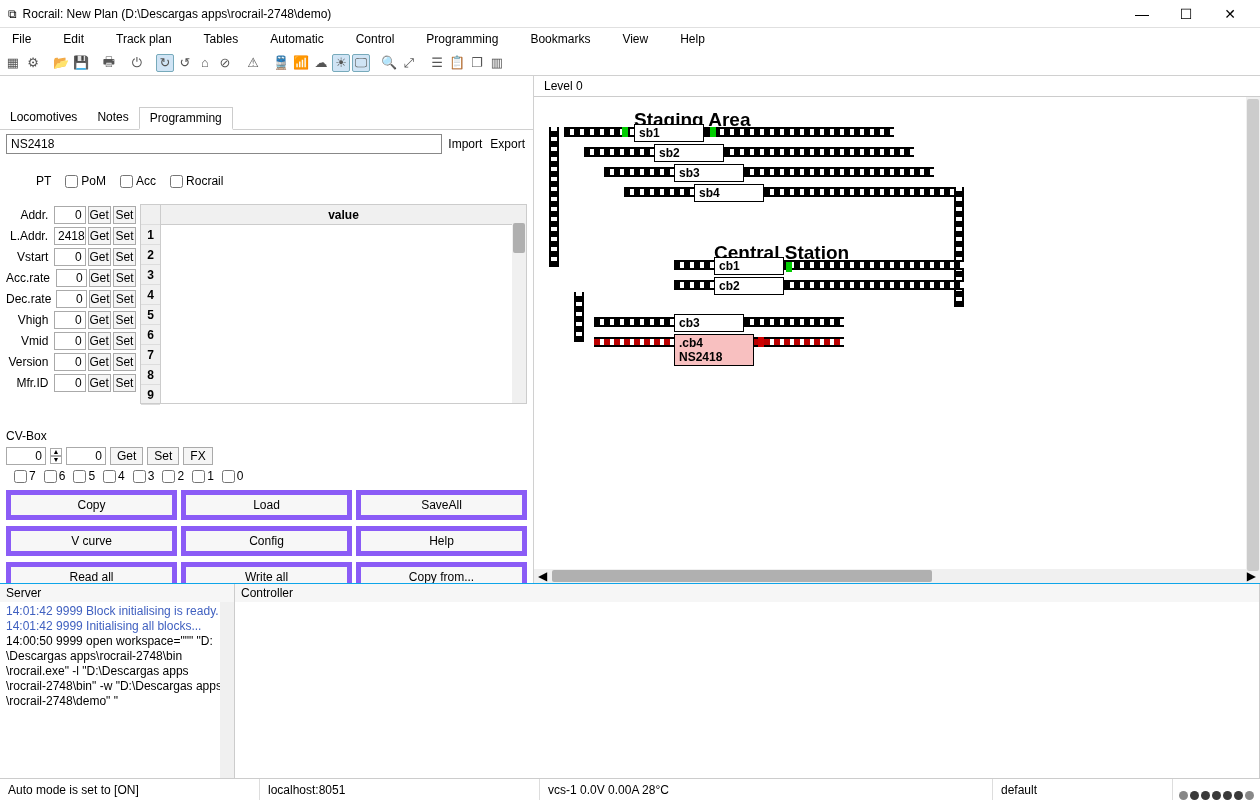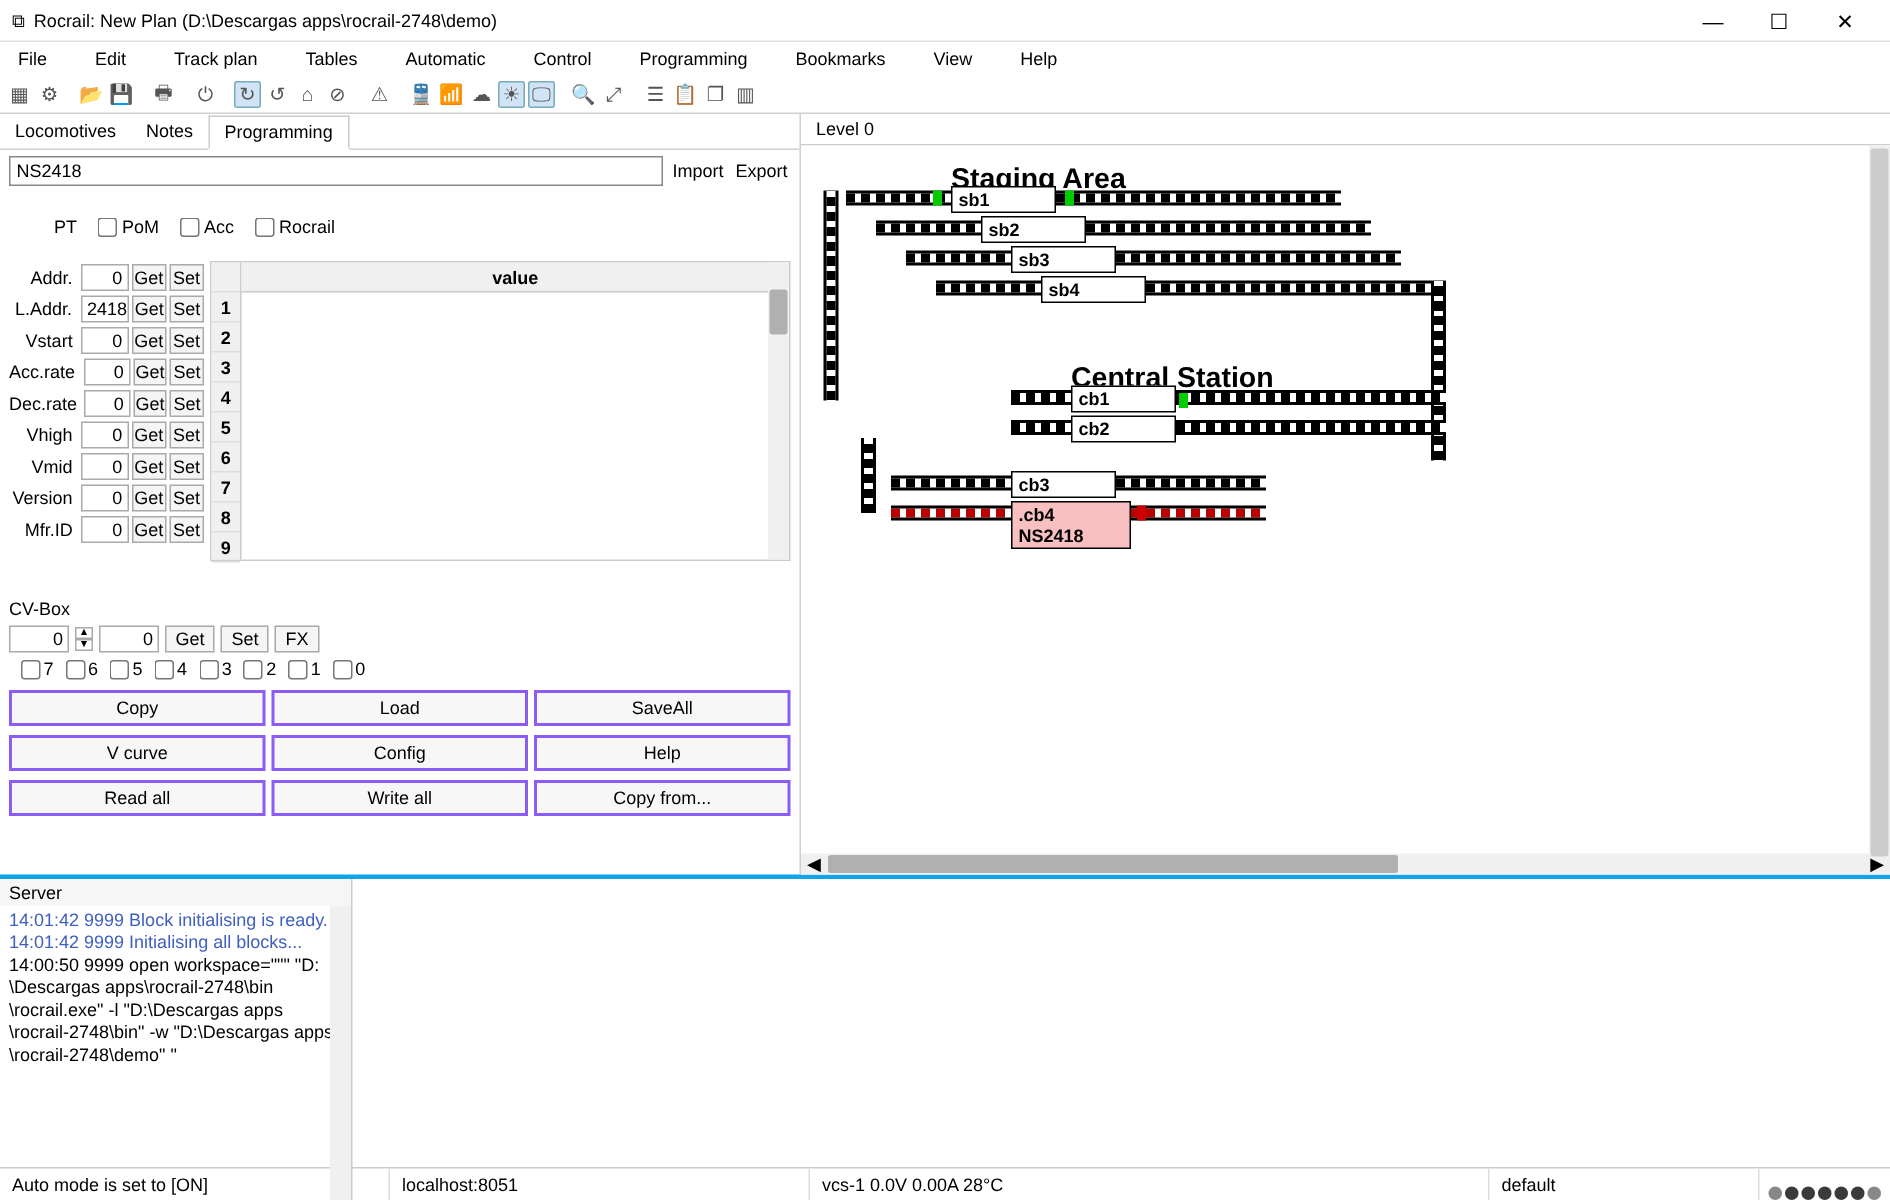--- a/index.html
+++ b/index.html
@@ -12,21 +12,21 @@
 .menubar { height: 22px; display: flex; align-items: center; padding: 0 4px; gap: 16px; }
 .menu-item { padding: 2px 8px; cursor: pointer; font-size: 12px;}
 .toolbar { height: 26px; display: flex; align-items: center; padding: 2px 4px; gap: 2px; border-bottom: 1px solid #d0d0d0; }
 .tb-btn { width: 18px; height: 18px; display: flex; align-items: center; justify-content: center; font-size: 13px; cursor: pointer; color: #555; }
 .tb-btn.on { background: #d0e4f5; border: 1px solid #7ab; border-radius:2px;}
 .tb-sep { width: 6px; }
 .main-row { flex: 1; display: flex; min-height: 0; }
 .left-pane { width: 534px; display: flex; flex-direction: column; border-right: 1px solid #d0d0d0; }
 .right-pane { flex: 1; display: flex; flex-direction: column; position: relative; }
 .tabs { display: flex; border-bottom: 1px solid #d0d0d0; }
-.tab { padding: 3px 10px; font-size: 12px; cursor: pointer; border-top:1px solid transparent; }
+.tab { padding: 3px 10px; font-size: 12px; cursor: pointer; border-top:1px solid transparent;margin-top:30px; }
 .tab.active { border-bottom: 2px solid #fff; background:#fff; font-weight:normal; border-top:1px solid #ccc; border-left:1px solid #ccc; border-right:1px solid #ccc; position:relative; top:1px;}
 .prog-body { flex: 1; display: flex; flex-direction: column; padding: 4px 6px; gap: 16px; overflow: hidden; }
 .loco-row { display: flex; gap: 4px; align-items:center; }
 .loco-select { flex: 1; border: 1px solid #888; padding: 2px 4px; background:#fff; height:20px;}
 .link-btn { color: #000; cursor: pointer; padding:0 2px;}
 .iid-row { display:flex; align-items:center; gap:4px; }
 .iid-label { width:18px; }
 .iid-input { flex:1; border:1px solid #4a90d9; padding:2px 4px; height:20px;}
 .radio-row { display:flex; gap:14px; padding:4px 0 0 30px; align-items:center;}
 .rb { display:flex; align-items:center; gap:3px;}
@@ -46,36 +46,36 @@
 .cvbox-sec { border-top:1px solid transparent; padding-top:6px;}
 .cvbox-title { padding:2px 0;}
 .cvbox-row { display:flex; gap:4px; align-items:center; padding:2px 0;}
 .num-in { width:40px; border:1px solid #aaa; text-align:right; padding:1px 3px;}
 .spinner { display:flex; flex-direction:column; width:12px;}
 .spinner div { height:8px; font-size:7px; text-align:center; border:1px solid #aaa; line-height:6px; cursor:pointer;}
 .sm-btn { border:1px solid #aaa; background:#f5f5f5; padding:1px 6px; cursor:pointer;}
 .chk-row { display:flex; gap:8px; padding:2px 0 4px 8px;}
 .chk-item { display:flex; align-items:center; gap:2px;}
 .btn-row { display:flex; gap:4px; padding:3px 0;}
-.big-btn { flex:1; border:2px solid #8b5cf6; background:#f7f7f7; padding:3px 0; text-align:center; cursor:pointer;}
+.big-btn { flex:1; border:5px solid #8b5cf6; background:#f7f7f7; padding:3px 0; text-align:center; cursor:pointer;}
 .level-tab { padding:3px 10px; border-bottom:1px solid #ccc; width:100%; }
 .plan-area { flex:1; position:relative; overflow:hidden; background:#fff;}
 .plan-label { position:absolute; font-weight:bold; font-size:19px;}
 .plan-block { position:absolute; border:1px solid #000; background:#fff; padding:1px 6px 1px 4px; font-size:12px;font-weight:bold;}
 .plan-block.occ { background:#f8c0c0; }
 .track-h { position:absolute; height:10px; background:repeating-linear-gradient(90deg,#000 0 6px,#fff 6px 10px); border-top:2px solid #000; border-bottom:2px solid #000;}
 .track-v { position:absolute; width:10px; background:repeating-linear-gradient(0deg,#000 0 6px,#fff 6px 10px); border-left:2px solid #000; border-right:2px solid #000;}
 .sig { position:absolute; width:6px; height:10px;}
 .sig.g { background:#0c0;}
 .sig.r { background:#c00;}
 .h-scroll { position:absolute; bottom:0; left:0; right:0; height:14px; background:#f0f0f0; display:flex; align-items:center;}
 .h-scroll-thumb { position:absolute; left:18px; width:380px; height:12px; top:1px; background:#b0b0b0; border-radius:2px;}
 .v-scroll-r { position:absolute; right:0; top:0; bottom:14px; width:14px; background:#f0f0f0;}
 .v-scroll-r-thumb { position:absolute; top:2px; width:12px; left:1px; height:100%; background:#ccc; border-radius:2px;}
-.bottom-row { height:195px; display:flex; border-top:3px solid #0ea5e9;flex-direction:column;}
+.bottom-row { height:195px; display:flex; border-top:1px solid #0ea5e9;}
 .log-pane { flex:1; display:flex; flex-direction:column; border-right:1px solid #ccc;}
 .log-hdr { padding:2px 6px; background:#f6f6f6;}
 .log-body { flex:1; padding:2px 6px; overflow:auto; font-size:11.5px; line-height:15px; position:relative;}
 .log-blue { color:#4060c0;}
 .log-scroll { position:absolute; right:0; top:0; bottom:0; width:14px; background:#f0f0f0;}
 .statusbar { height:22px; display:flex; align-items:flex-end; border-top:1px solid #ccc; font-size:12px;}
 .sb-cell { padding:0 8px; border-right:1px solid #ddd; height:100%; display:flex; align-items:center;}
 .sb-spacer { flex:1; }
 .sb-dots { display:flex; gap:2px; padding:0 6px;}
 .dot { width:9px; height:9px; border-radius:50%; background:#888;}

